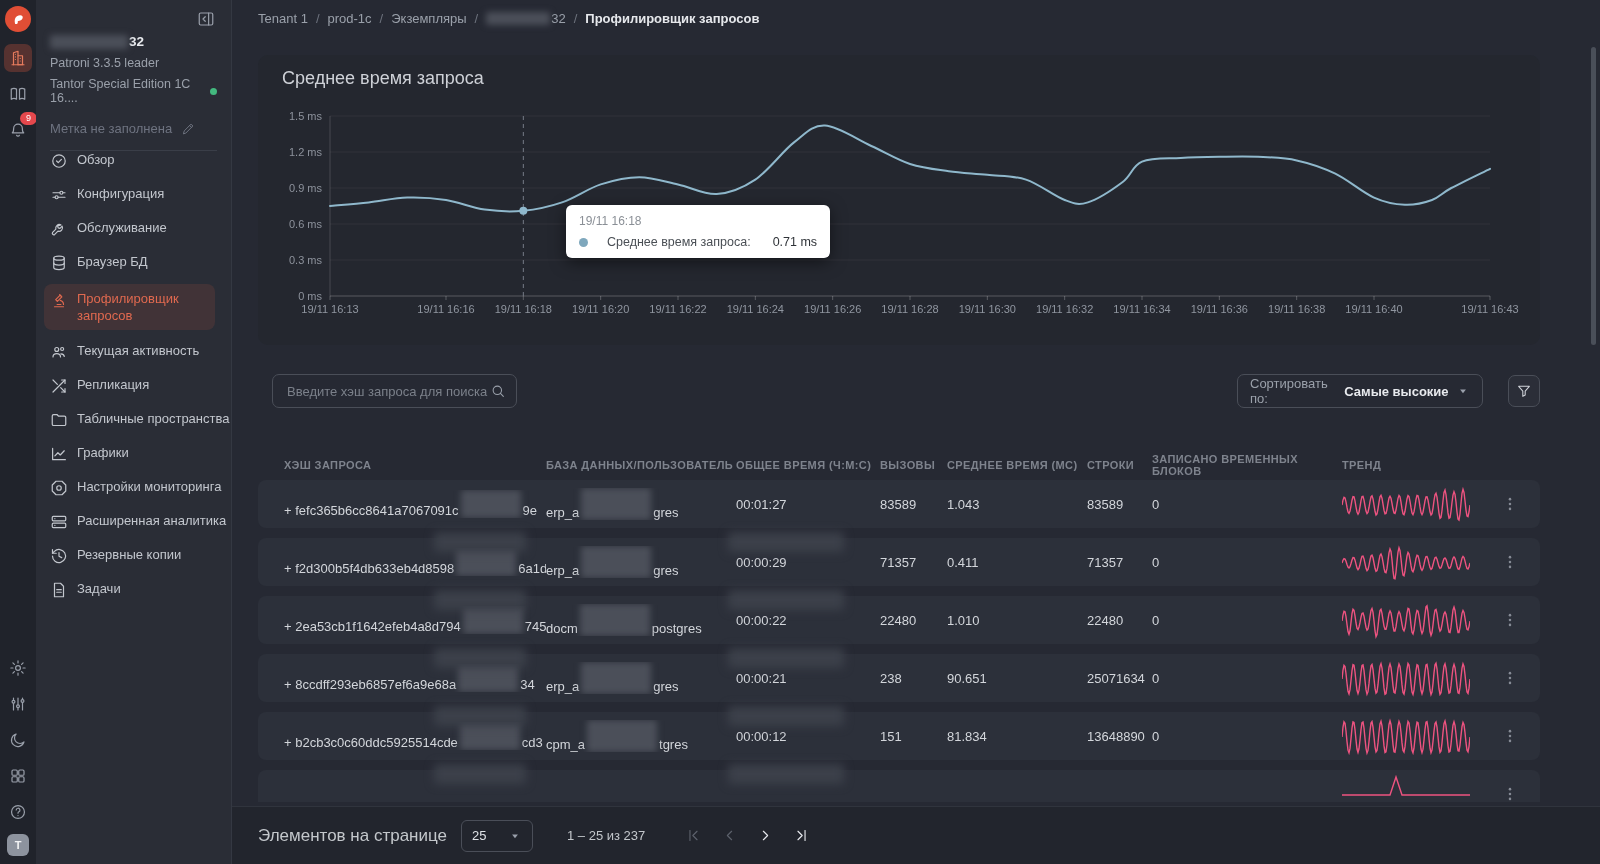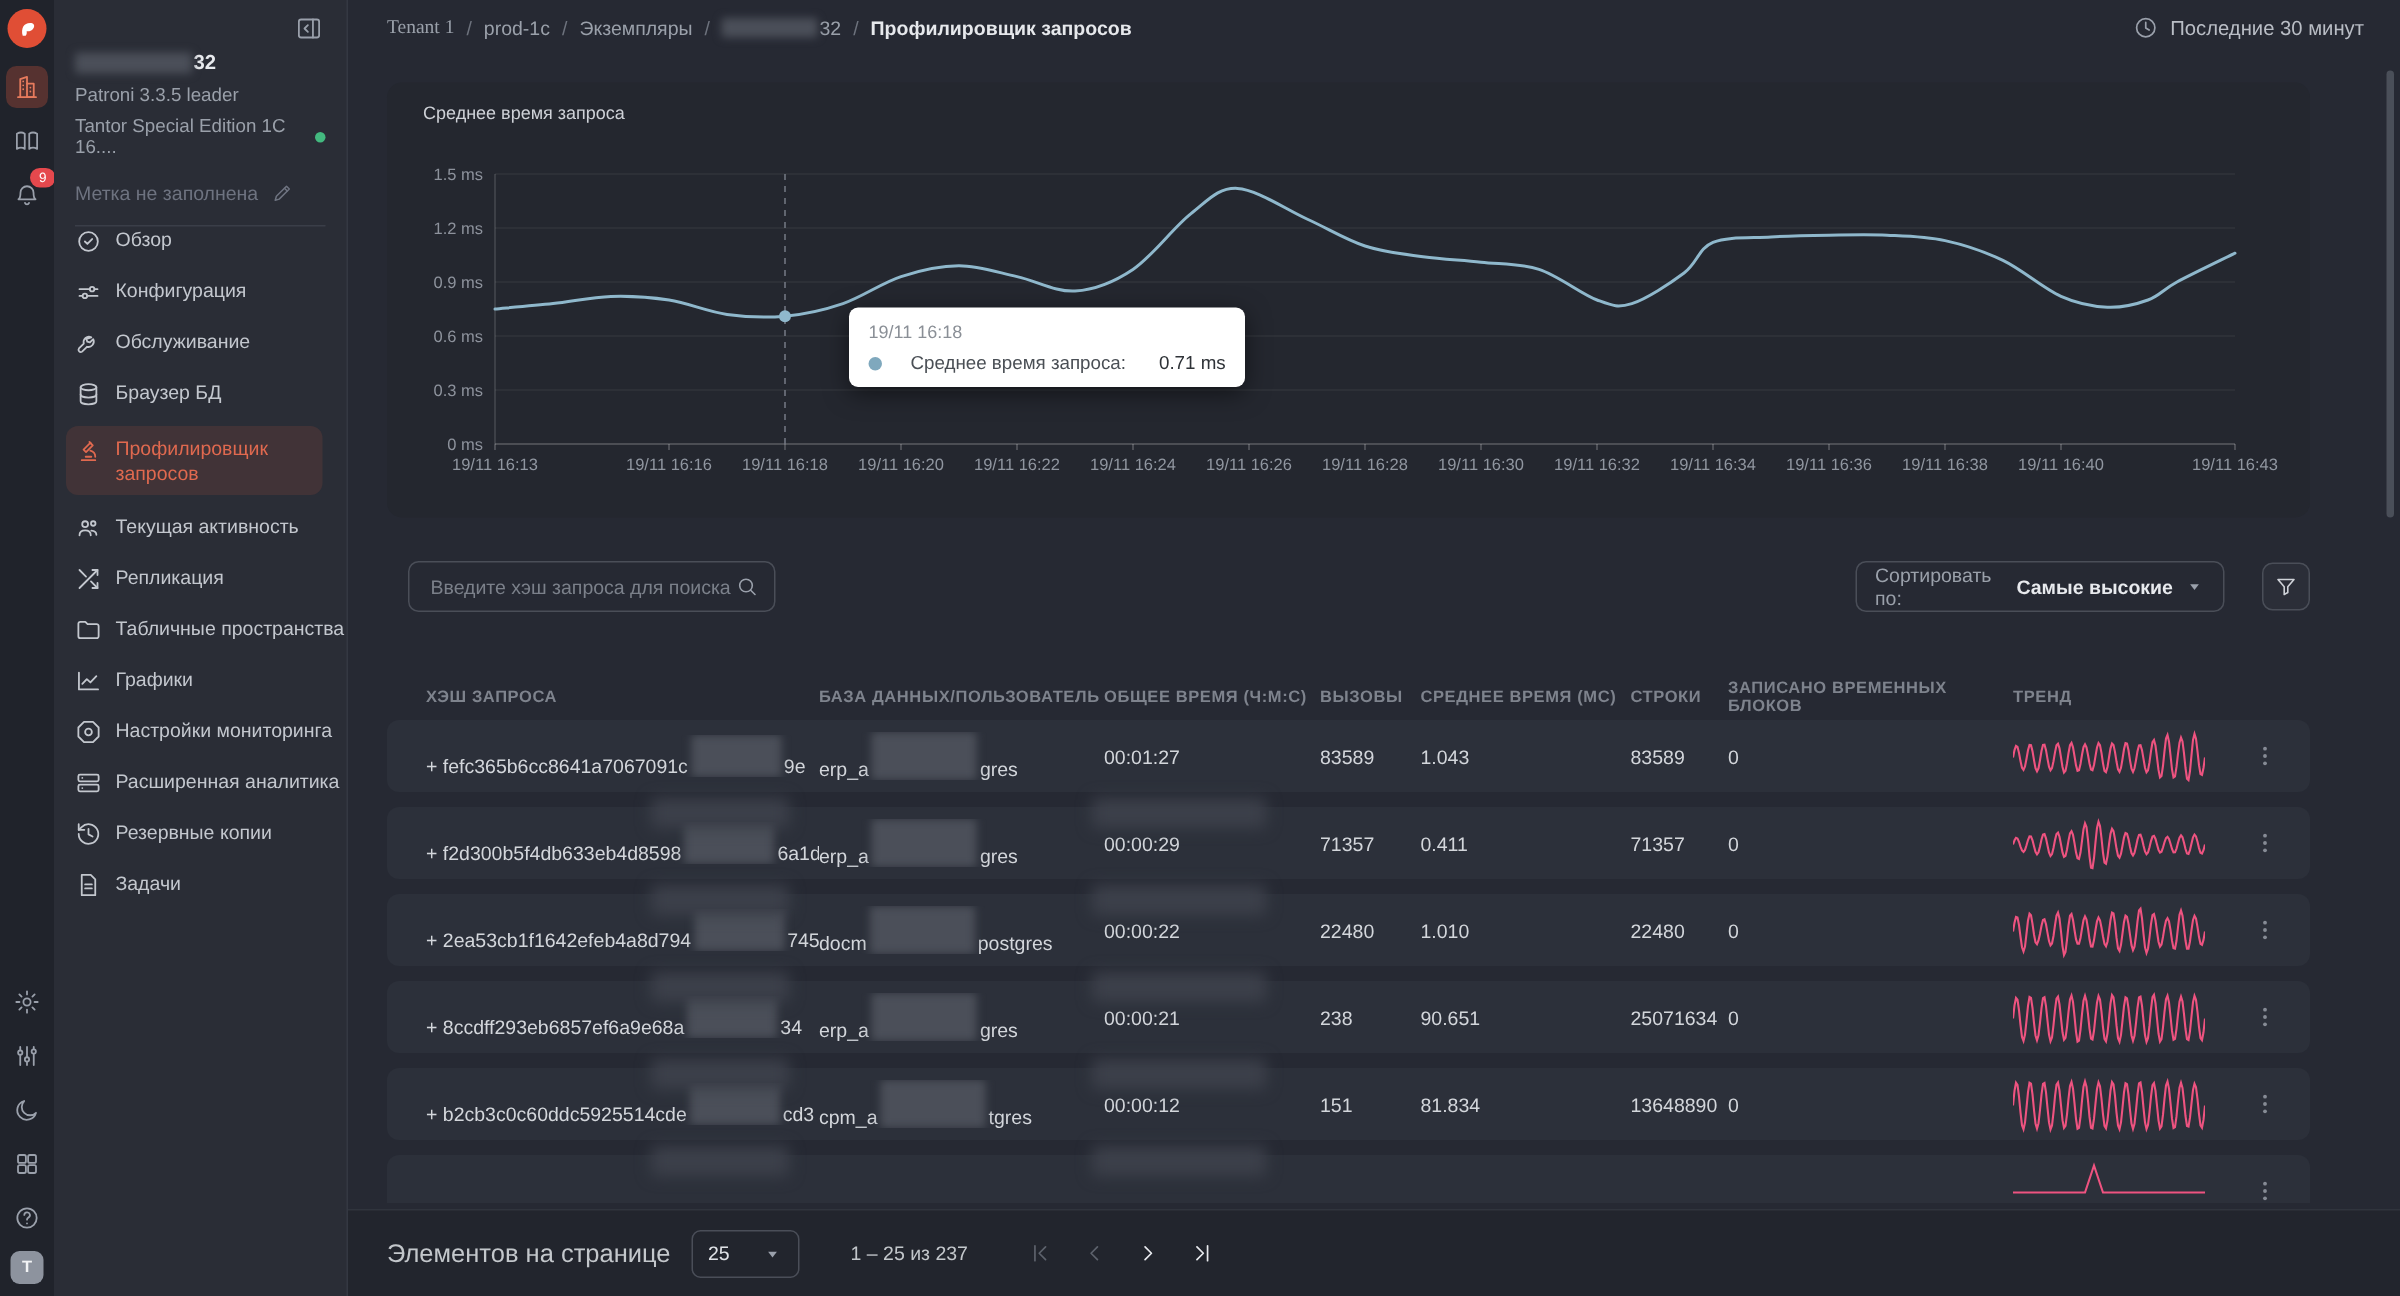--- a/index.html
+++ b/index.html
@@ -43,21 +43,21 @@
   .breadcrumb{position:absolute;left:26px;top:0;height:36px;display:flex;align-items:center;
               font-size:13px;color:#9aa0aa;gap:8px;}
   .breadcrumb .sep{color:#6d727d;}
   .breadcrumb .current{color:#e6e8ec;font-weight:700;}
   .bc-chip{width:64px;height:13px;}
   .time-range{position:absolute;right:24px;top:0;height:36px;display:flex;align-items:center;gap:8px;
               color:#b9bdc5;font-size:13.5px;cursor:pointer;}
   .time-range svg{width:17px;height:17px;color:#9aa0ab;}
   
   .chart-panel{position:absolute;left:26px;top:55px;width:1282px;height:290px;background:#24272f;border-radius:10px;}
-  .chart-title{position:absolute;left:24px;top:13px;font-size:12px;color:#ced1d7;}
+  .chart-title{position:absolute;left:24px;top:13px;font-size:18px;color:#ced1d7;}
   .chart-panel svg.plot{position:absolute;left:0;top:0;}
   .chart-tooltip{position:absolute;left:308px;top:150px;background:#ffffff;border-radius:6px;
                  box-shadow:0 4px 16px rgba(0,0,0,.5);padding:9px 13px;z-index:5;white-space:nowrap;}
   .tt-title{color:#8a8f96;font-size:12px;margin-bottom:7px;}
   .tt-row{display:flex;align-items:center;gap:19px;font-size:12.5px;color:#4a4f55;}
   .tt-dot{width:9px;height:9px;border-radius:50%;}
   .tt-value{color:#2f3338;margin-left:3px;}
   
   .search-box{position:absolute;left:40px;top:374px;width:245px;height:34px;border:1px solid #4a4e58;
               border-radius:7px;display:flex;align-items:center;padding:0 10px 0 12px;box-sizing:border-box;}
@@ -342,50 +342,41 @@
             <path d="M9 11.5h6M9 15h6"></path>
           </svg>
         </span>
         <span class="nav-label">Задачи</span>
       </div>
     </div>
 </div>
 
 <div class="main">
   <div class="breadcrumb" id="breadcrumb">
-      <span style="display: inline-flex; align-items: center; gap: 1px; font-family: Liberation Serif, serif;">
+      <span style="display: inline-flex; align-items: center; gap: 1px;">
         <span>Tenant 1</span>
       </span>
       <span class="sep">/</span>
       <span style="display: inline-flex; align-items: center; gap: 1px;">
         <span>prod-1c</span>
       </span>
       <span class="sep">/</span>
       <span style="display: inline-flex; align-items: center; gap: 1px;">
         <span>Экземпляры</span>
       </span>
       <span class="sep">/</span>
       <span style="display: inline-flex; align-items: center; gap: 1px;">
         <span class="redact bc-chip"></span>
         <span>32</span>
       </span>
       <span class="sep">/</span>
       <span style="display: inline-flex; align-items: center; gap: 1px;">
         <span class="current">Профилировщик запросов</span>
       </span>
     </div>
-  <div class="time-range">
-    <span>
-        <svg width="18" height="18" viewBox="0 0 24 24" fill="none" stroke="currentColor" stroke-width="1.6" stroke-linecap="round" stroke-linejoin="round">
-          <circle cx="12" cy="12" r="8.6"></circle>
-          <path d="M12 7v5.2l3.2 2"></path>
-        </svg>
-      </span>
-    <span>Последние 30 минут</span>
-  </div>
 
   <div class="chart-panel">
     <div class="chart-title">Среднее время запроса</div>
     <svg class="plot" id="chart-svg" width="1282" height="290" viewBox="0 0 1282 290">
         <line x1="72" y1="241" x2="1232" y2="241" stroke="rgba(255,255,255,0.06)"></line>
         <text x="64" y="245" text-anchor="end" font-size="11" fill="#8d929c" font-family="Liberation Sans,sans-serif">0 ms</text>
         <line x1="72" y1="205" x2="1232" y2="205" stroke="rgba(255,255,255,0.06)"></line>
         <text x="64" y="209" text-anchor="end" font-size="11" fill="#8d929c" font-family="Liberation Sans,sans-serif">0.3 ms</text>
         <line x1="72" y1="169" x2="1232" y2="169" stroke="rgba(255,255,255,0.06)"></line>
         <text x="64" y="173" text-anchor="end" font-size="11" fill="#8d929c" font-family="Liberation Sans,sans-serif">0.6 ms</text>

